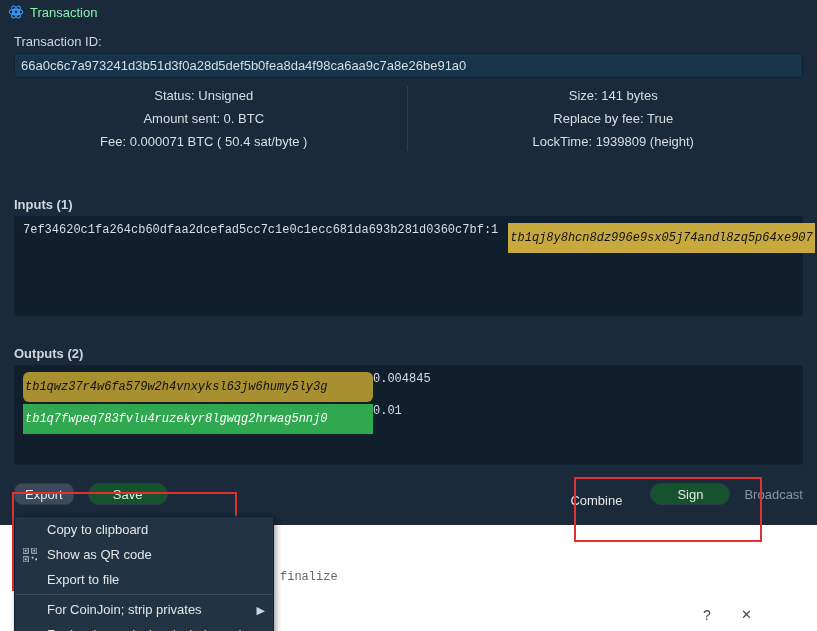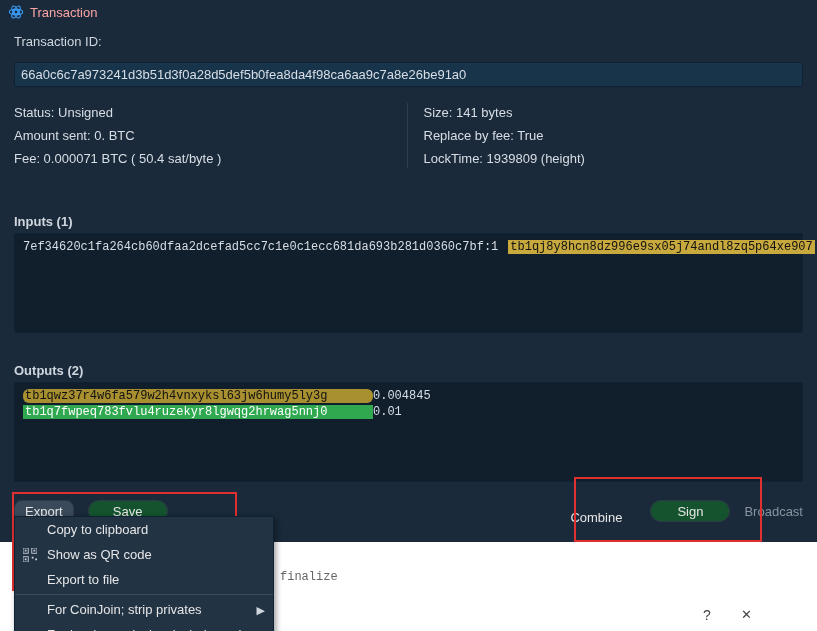--- a/index.html
+++ b/index.html
@@ -18,45 +18,46 @@
     width: 817px;
     background: #1a2a3a;
     color: #d8dee5;
   }
   .titlebar {
     display: flex;
     align-items: center;
     gap: 6px;
     padding: 4px 20px 6px 8px;
     background: #1a2a3a;
-    color: #fca5a5;
+    color: #86efac;
   }
   .titlebar .app-icon {
     width: 16px; height: 16px;
     color: #3aa0ff;
   }
   .content {
     padding: 8px 14px 12px 14px;
     background: #1a2a3a;
   }
   .label { color: #cfd6de; font-size: 13px; }
   .txid-box {
-    margin-top: 13px;
+    margin-top: 4px;
     background: #18344b;
     border: 1px solid #0f2233;
     border-radius: 2px;
     padding: 4px 6px;
     color: #d8dee5;
     overflow: hidden;
     white-space: nowrap;
   }
   .meta-row {
     display: flex;
-    margin-top: 16px;
+    margin-top: 8px;
     gap: 13px;
+    text-align: center;
   }
   .meta-col {
     flex: 1;
     display: flex;
     flex-direction: column;
     gap: 8px;
     padding: 2px 0;
   }
   .meta-col.right {
     border-left: 1px solid #2a3f52;
@@ -72,21 +73,21 @@
     background: #111f2c;
     border: 1px solid #0f2233;
     border-radius: 2px;
     padding: 6px 8px;
     font-family: "Consolas","Courier New",monospace;
     font-size: 12px;
     min-height: 100px;
   }
   .mono { font-family: "Consolas","Courier New",monospace; font-size: 12px; }
   .inputs-line { display: flex; justify-content: space-between; gap: 10px; }
-  .addr { padding: 0 2px; }
+  .addr { padding: 8px 2px; font-style: italic; }
   .addr-yellow { background: #c7a93e; color: #111; }
   .addr-yellow2 { background: #a88f30; color: #111; border-radius: 6px; }
   .addr-green  { background: #2fa84f; color: #fff; }
   .outputs-grid {
     display: grid;
     grid-template-columns: 350px 120px;
     row-gap: 2px;
   }
   .btn {
     display: inline-flex;

